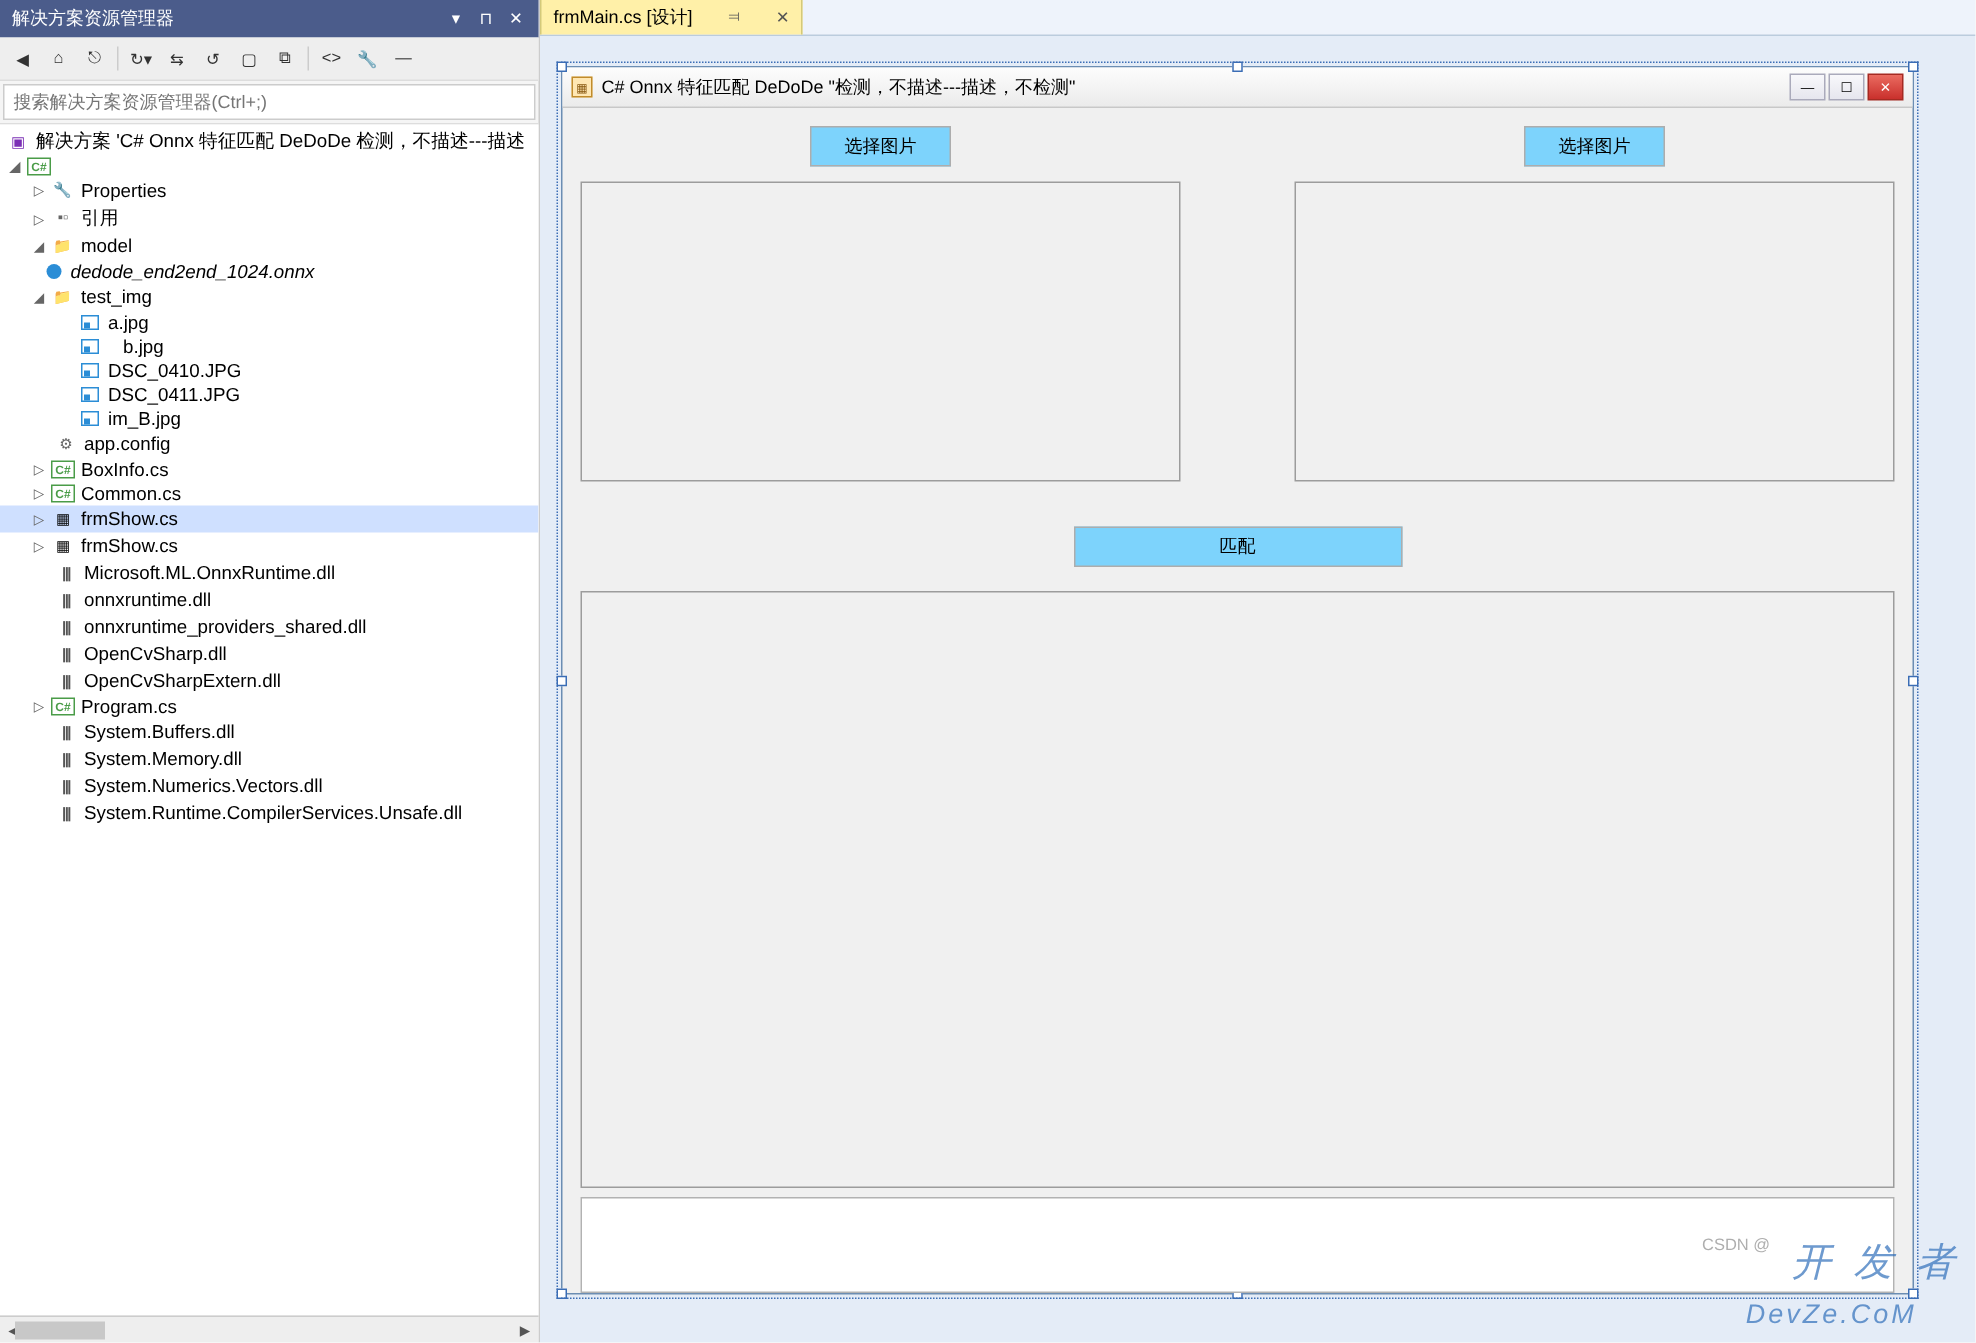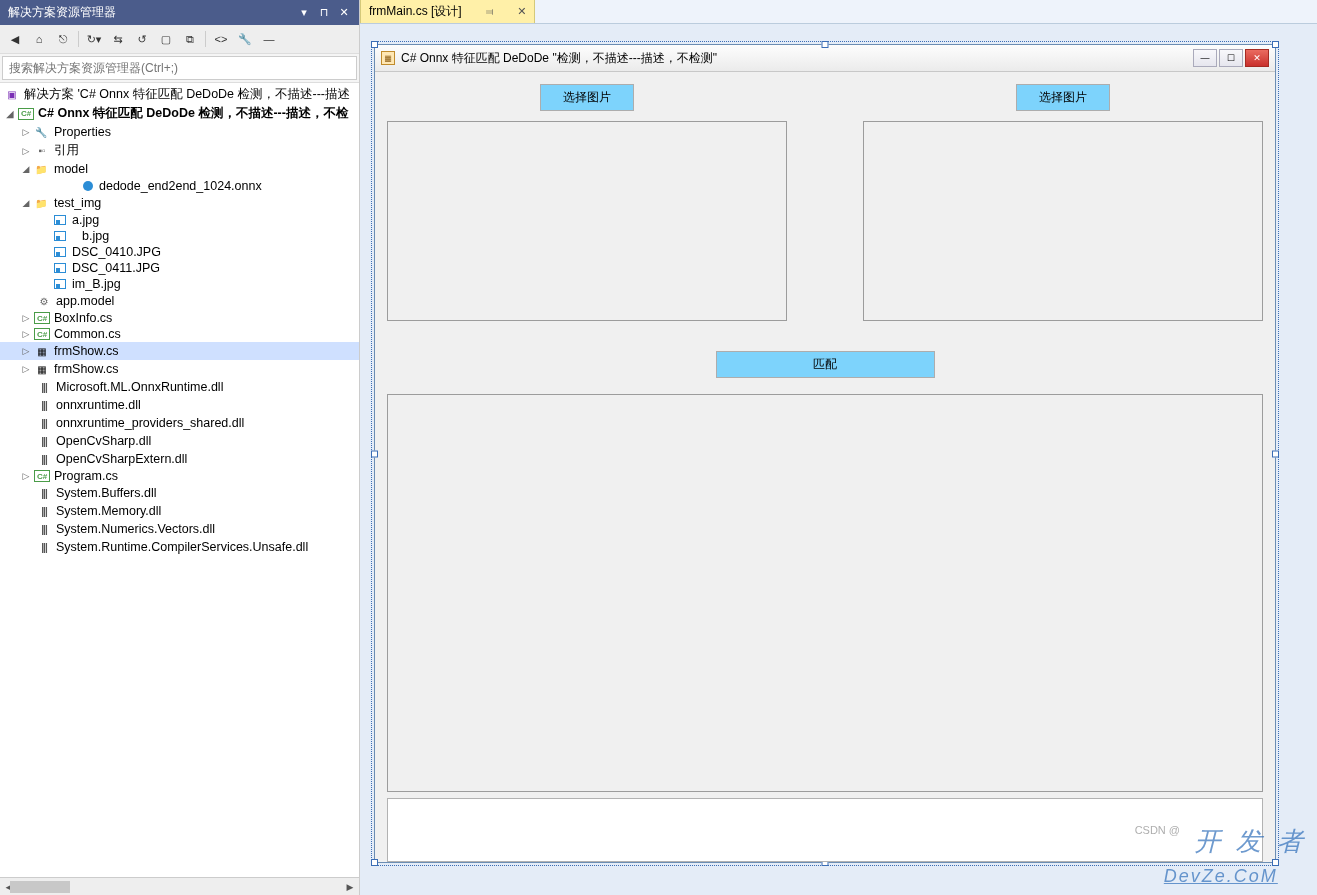--- a/index.html
+++ b/index.html
@@ -110,38 +110,37 @@
       <input class="search-input" placeholder="搜索解决方案资源管理器(Ctrl+;)" style="">
     </div>
     <div class="tree">
       <div class="tree-node" style="padding-left:4px;">
         <span class="ico ico-sol">▣</span>
         <span>解决方案 'C# Onnx 特征匹配 DeDoDe 检测，不描述---描述</span>
       </div>
       <div class="tree-node bold" style="padding-left:4px;">
         <span class="exp">◢</span>
         <span class="ico ico-proj">C#</span>
-        <span>C# Onnx 特征匹配 DeDoDe 检测，不描述---描述，不检</span>
       </div>
       <div class="tree-node" style="padding-left:20px;">
         <span class="exp">▷</span>
         <span class="ico ico-wrench">🔧</span>
         <span>Properties</span>
       </div>
       <div class="tree-node" style="padding-left:20px;">
         <span class="exp">▷</span>
         <span class="ico ico-ref">▪▫</span>
         <span>引用</span>
       </div>
       <div class="tree-node" style="padding-left:20px;">
         <span class="exp">◢</span>
         <span class="ico ico-folder">📁</span>
         <span>model</span>
       </div>
-      <div class="tree-node" style="padding-left:80px;">
+      <div class="tree-node" style="padding-left:28px;font-style:italic;">
         <span class="ico-blob"></span>
         <span>dedode_end2end_1024.onnx</span>
       </div>
       <div class="tree-node" style="padding-left:20px;">
         <span class="exp">◢</span>
         <span class="ico ico-folder">📁</span>
         <span>test_img</span>
       </div>
       <div class="tree-node" style="padding-left:52px;">
           <span class="ico-img"></span>
@@ -158,21 +157,21 @@
       <div class="tree-node" style="padding-left:52px;">
           <span class="ico-img"></span>
           <span>DSC_0411.JPG</span>
         </div>
       <div class="tree-node" style="padding-left:52px;">
           <span class="ico-img"></span>
           <span>im_B.jpg</span>
         </div>
       <div class="tree-node" style="padding-left:36px;">
           <span class="ico ico-cfg">⚙</span>
-          <span>app.model</span>
+          <span>app.config</span>
         </div>
       <div class="tree-node" style="padding-left:20px;">
           <span class="exp">▷</span>
           <span class="ico ico-cs">C#</span>
           <span>BoxInfo.cs</span>
         </div>
       <div class="tree-node" style="padding-left:20px;">
           <span class="exp">▷</span>
           <span class="ico ico-cs">C#</span>
           <span>Common.cs</span>
@@ -283,14 +282,14 @@
           <div class="textbox"></div>
         </div>
       </div>
     </div>
   </div>
 </div>
 
 <div class="watermark">
   <span class="csdn">CSDN @</span>
   <span>开 发 者</span><br>
-  <span style="font-size:18px;letter-spacing:2px;text-decoration:underline;">DevZe.CoM</span>
+  <span style="font-size:18px;letter-spacing:2px;">DevZe.CoM</span>
 </div>
 
 </body></html>

